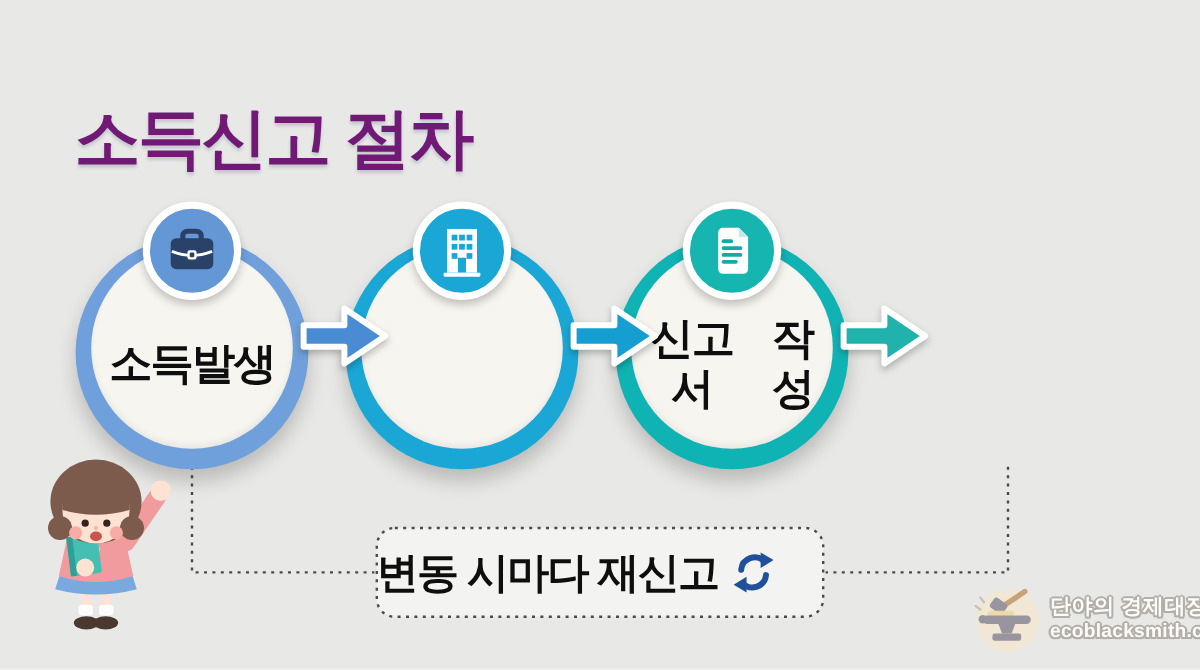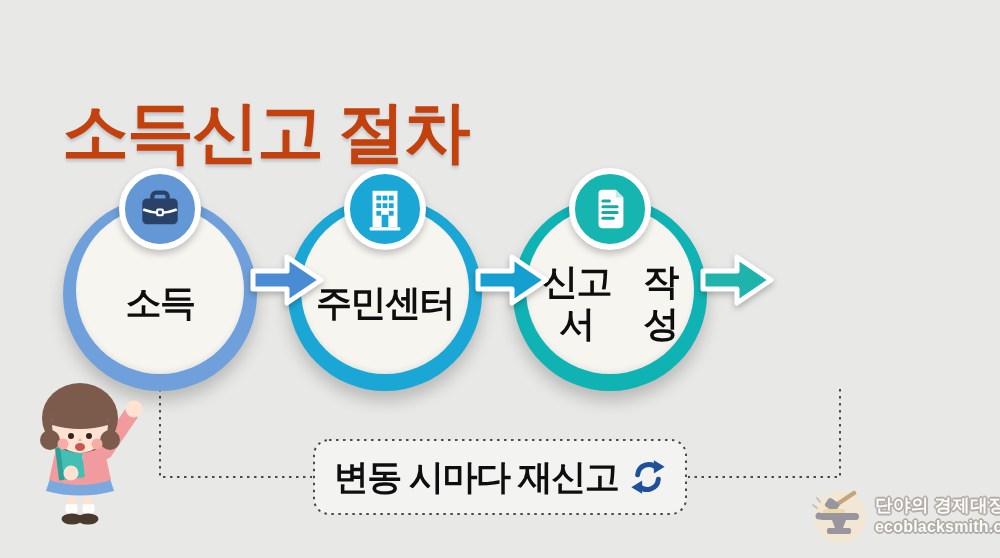--- a/index.html
+++ b/index.html
@@ -3,21 +3,21 @@
 <meta charset="utf-8">
 <style>
   html,body{margin:0;padding:0;}
   .canvas{
     position:relative;width:1000px;height:558px;overflow:hidden;
     background:#E8E9E7;
     font-family:"Liberation Sans","DejaVu Sans",sans-serif;
   }
   .page-title{
     position:absolute;left:62px;top:42px;z-index:2;
-    font-size:67px;font-weight:900;color:#c2410c;letter-spacing:-2px;
+    font-size:55px;font-weight:900;color:#701a75;letter-spacing:-2px;
     text-shadow:0 3px 3px rgba(20,40,80,0.18);
   }
   
   .overlay{position:absolute;inset:0;z-index:1;pointer-events:none;}
 
   
   .step{position:absolute;top:197px;width:194px;height:194px;z-index:2;--ring:#999;--iconbg:#999;}
   .step-1{left:63px;} .step-2{left:288px;} .step-3{left:513px;} .step-4{left:741px;}
   .ring{position:absolute;inset:0;border-radius:50%;background:var(--ring);
         box-shadow:0 10px 16px rgba(0,0,0,0.20);}
@@ -39,21 +39,21 @@
 
   
   .arrow{position:absolute;top:252px;width:76px;height:56px;z-index:3;--arrow:#888;
          filter:drop-shadow(0 3px 3px rgba(0,0,0,0.25));}
   .arrow-1{left:249px;} .arrow-2{left:474px;} .arrow-3{left:699px;}
   .arrow polygon{fill:var(--arrow);stroke:#fff;stroke-width:5;stroke-linejoin:round;}
 
   
   .note{
     position:absolute;left:314px;top:440px;width:372px;height:74px;z-index:3;
-    display:flex;align-items:center;justify-content:center;gap:12px;
+    display:flex;align-items:center;justify-content:flex-start;gap:12px;
   }
   .note-text{font-size:35px;font-weight:800;color:#0E0E0E;letter-spacing:-1.5px;white-space:nowrap;}
   .refresh{width:36px;height:36px;flex:none;}
 
   .character{position:absolute;left:28px;top:380px;width:128px;height:150px;z-index:4;}
 
   
   .watermark{position:absolute;left:810px;top:482px;width:188px;height:68px;z-index:5;
              display:flex;align-items:center;gap:5px;opacity:0.88;}
   .wm-icon{width:60px;height:60px;flex:none;}
@@ -86,20 +86,21 @@
       <svg viewBox="0 0 48 48">
         <rect x="16" y="7" width="16" height="12" rx="4" fill="none" stroke="#2A4168" stroke-width="4.5"></rect>
         <rect x="5.5" y="13" width="37" height="27" rx="5" fill="#2A4168"></rect>
         <path d="M6.5,24.5 Q24,31.5 41.5,24.5" stroke="#fff" stroke-width="2.8" fill="none"></path>
         <rect x="20" y="23.5" width="8" height="8" rx="2" fill="#fff"></rect>
         <rect x="22" y="25.5" width="4" height="4" rx="1" fill="#2A4168"></rect>
       </svg>
     </div>
     <div class="step-label">
       <span>소득</span>
+      <span>발생</span>
     </div>
   </div>
 
   <div class="step step-2" style="--ring: #1BA7D6; --iconbg: #1BA7D6;">
     <div class="ring"></div>
     <div class="inner"></div>
     <div class="badge">
       <svg viewBox="0 0 48 48">
         <rect x="11" y="5" width="26" height="38" fill="#fff"></rect>
         <g fill="#1BA7D6">
@@ -110,21 +111,20 @@
             <rect x="21.5" y="18" width="5" height="5"></rect>
             <rect x="28" y="18" width="5" height="5"></rect>
           <rect x="15" y="26" width="5" height="5"></rect>
             <rect x="28" y="26" width="5" height="5"></rect>
           <rect x="20.5" y="30" width="7" height="13"></rect>
         </g>
         <rect x="8" y="43" width="32" height="3.5" rx="1" fill="#fff"></rect>
       </svg>
     </div>
     <div class="step-label">
-      <span>주민센터</span>
     </div>
   </div>
 
   <div class="step step-3" style="--ring: #10B3B3; --iconbg: #17B5B0;">
     <div class="ring"></div>
     <div class="inner"></div>
     <div class="badge">
       <svg viewBox="0 0 48 48">
         <path d="M12,4 h18 l8,8 v28 a4,4 0 0 1 -4,4 h-18 a4,4 0 0 1 -4,-4 v-32 a4,4 0 0 1 4,-4 Z" fill="#fff"></path>
         <path d="M30,4 v8 h8 Z" fill="#C7E8E6"></path>

